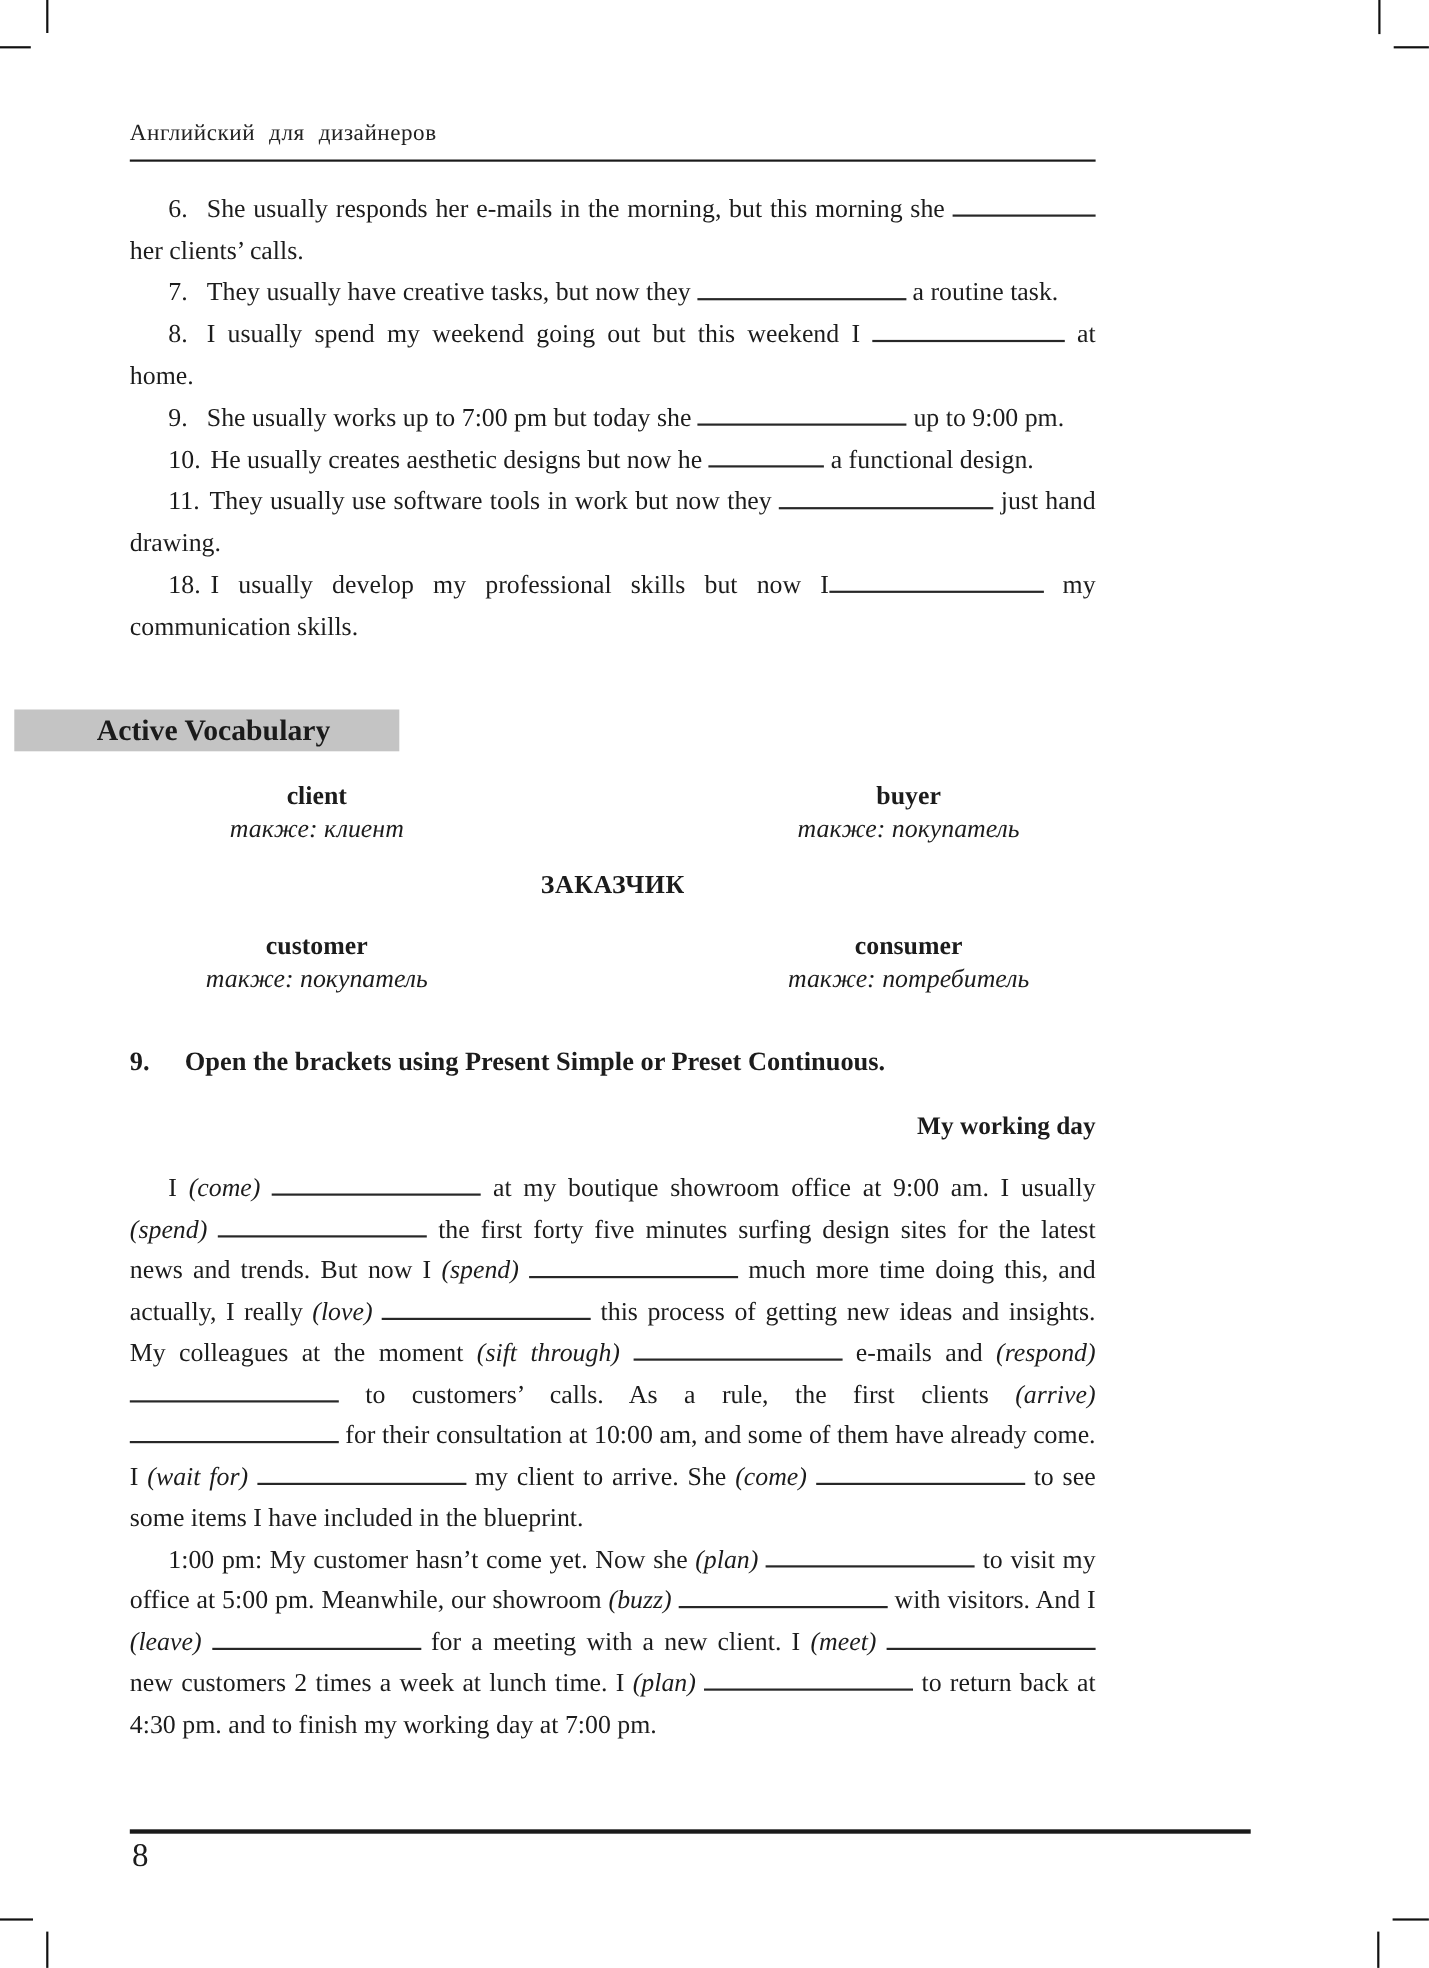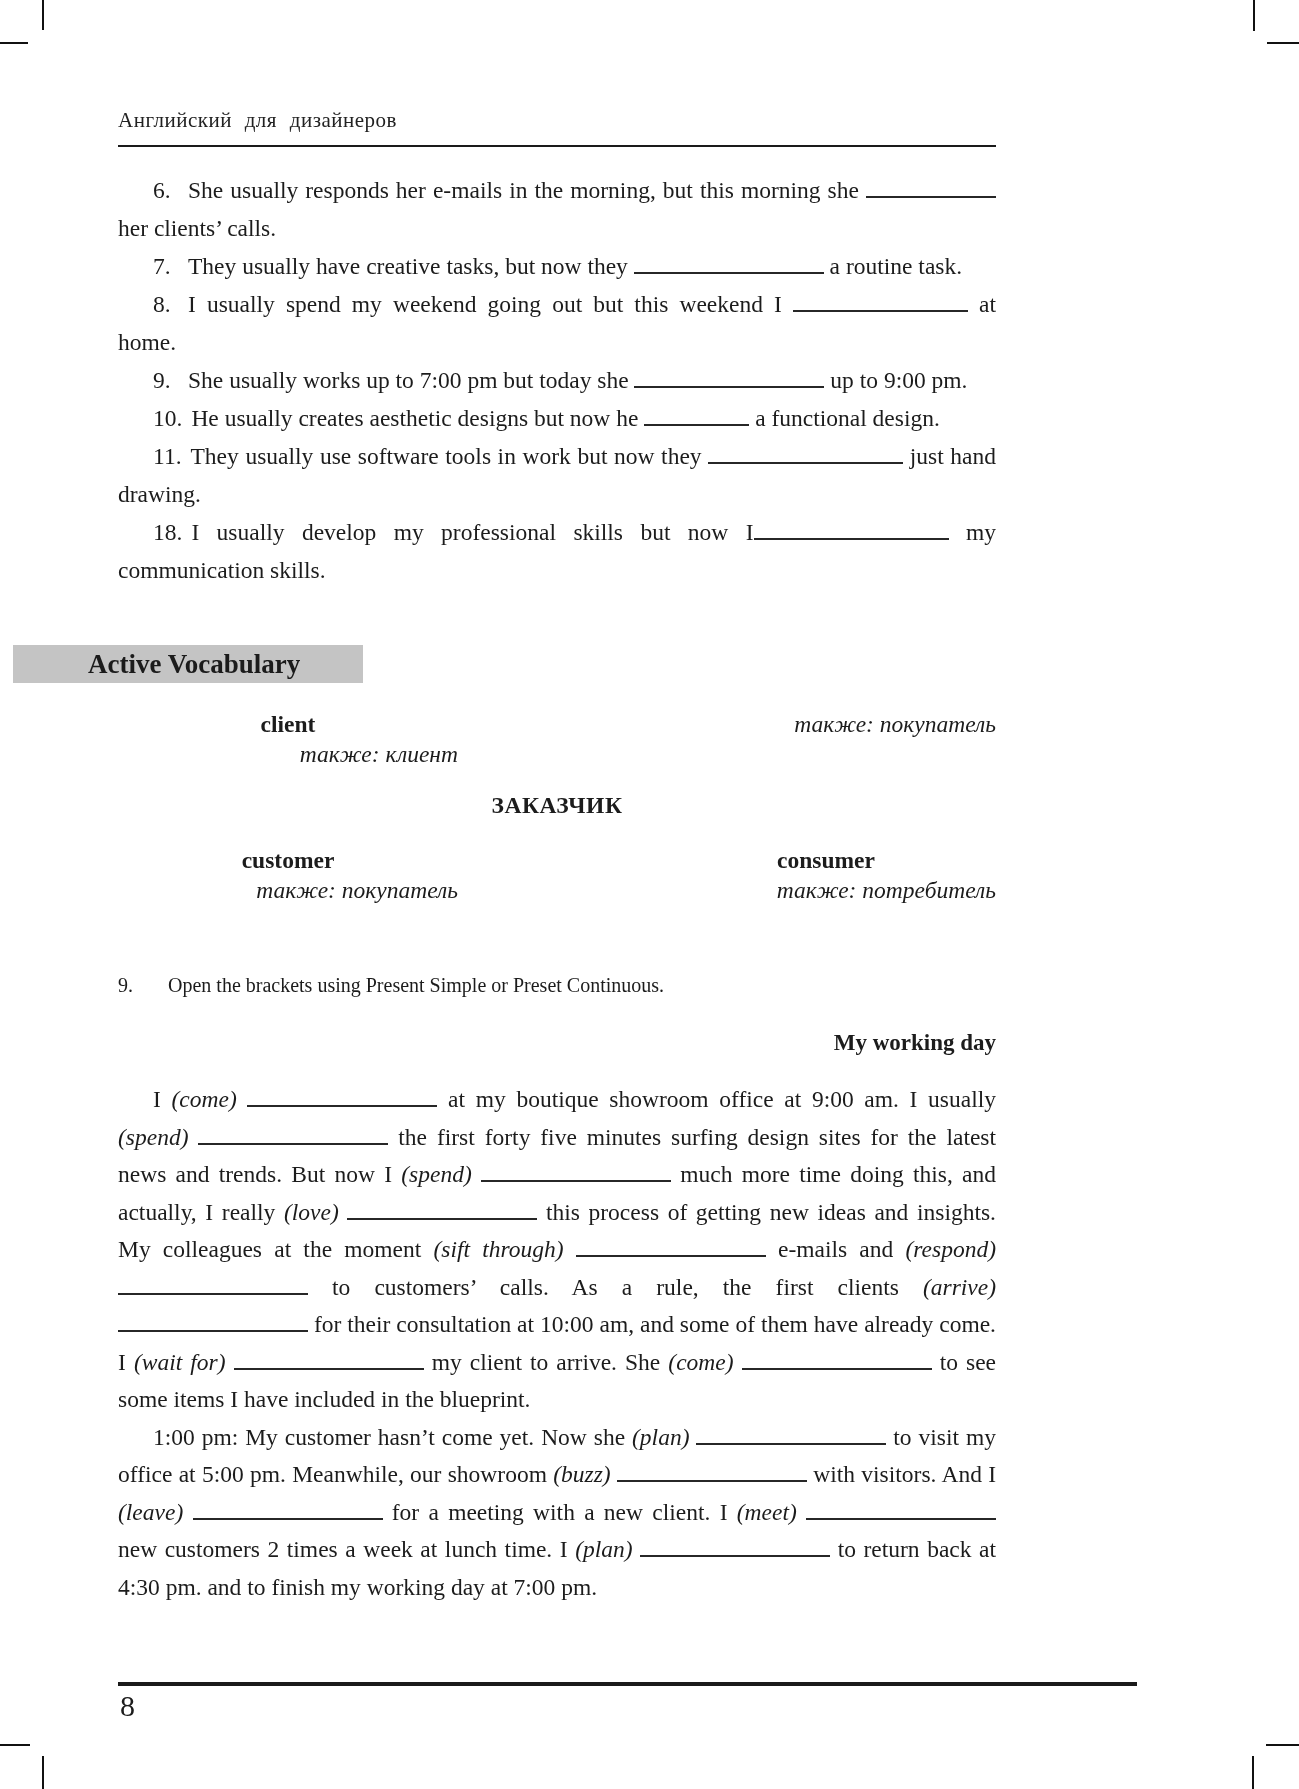--- a/index.html
+++ b/index.html
@@ -76,34 +76,33 @@
   }
   .vocab-term{
     font-weight:bold;
     font-size:23.5px;
     line-height:30px;
   }
   .vocab-note{
     font-style:italic;
     font-size:23.5px;
     line-height:30px;
-    text-align:right;
   }
   .vocab-center{
     margin-top:21px;
     text-align:center;
     font-weight:bold;
     font-size:23.5px;
     line-height:30px;
     letter-spacing:0.5px;
   }
   .ex9-heading{
-    margin-top:64px;
-    font-size:20px;
-    font-weight:normal;
+    margin-top:45px;
+    font-size:24px;
+    font-weight:bold;
     line-height:32px;
   }
   .ex9-num{display:inline-block;width:50px;}
   .ex9-subtitle{
     margin-top:26px;
     text-align:right;
     font-weight:bold;
     font-size:23px;
     line-height:32px;
   }
@@ -160,20 +159,21 @@
     <div class="vocab-bar">
       <span>Active Vocabulary</span>
     </div>
 
     <div class="vocab-row first">
       <div class="vocab-col">
         <div class="vocab-term">client</div>
         <div class="vocab-note">также: клиент</div>
       </div>
       <div class="vocab-col">
+        <div class="vocab-term">buyer</div>
         <div class="vocab-note">также: покупатель</div>
       </div>
     </div>
 
     <div class="vocab-center">ЗАКАЗЧИК</div>
 
     <div class="vocab-row second">
       <div class="vocab-col">
         <div class="vocab-term">customer</div>
         <div class="vocab-note">также: покупатель</div>

